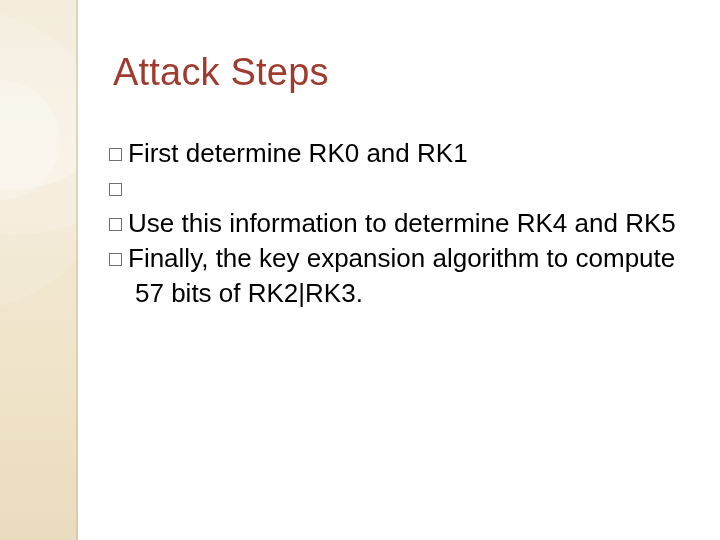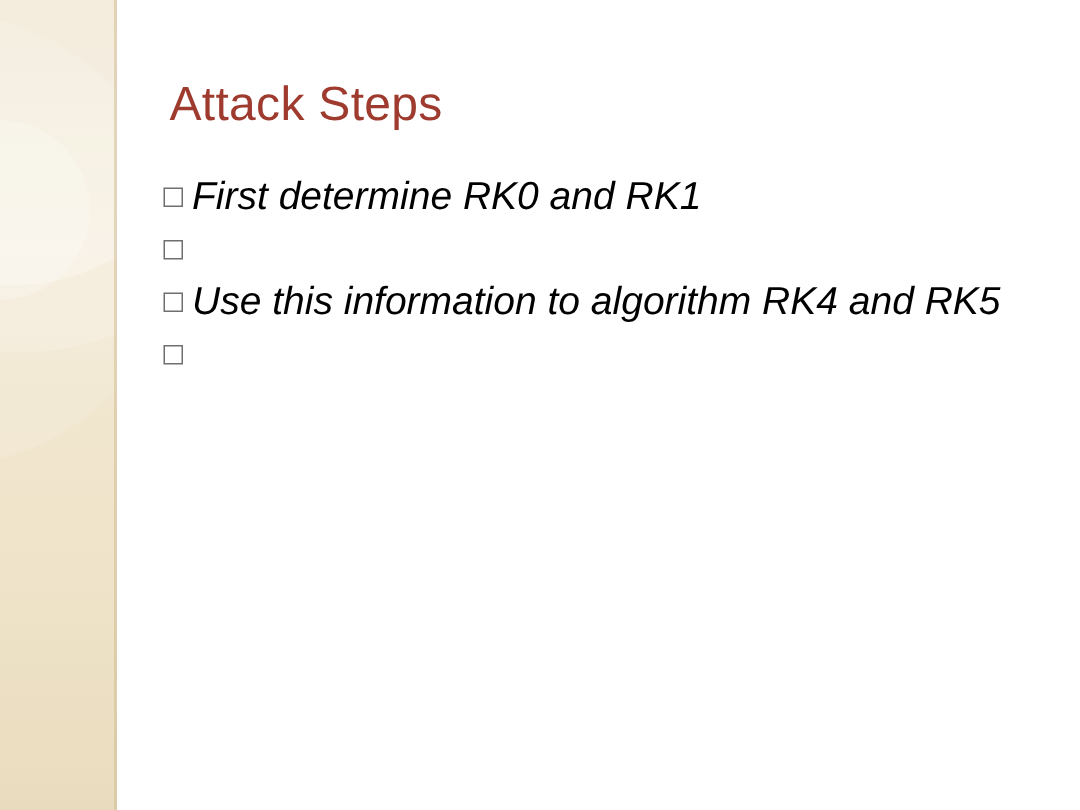--- a/index.html
+++ b/index.html
@@ -83,33 +83,32 @@
     top: 0;
     width: 2px;
     height: 540px;
     background: rgba(210,190,150,0.55);
   }
   
   .title {
     position: absolute;
     left: 113px;
     top: 51px;
-    font-size: 32px;
+    font-size: 38px;
     color: #9e3b2e;
     font-family: "Liberation Sans", sans-serif;
     letter-spacing: 0.2px;
     white-space: nowrap;
   }
   
   .body {
     position: absolute;
     left: 109px;
-    top: 113px;
+    top: 136px;
     width: 592px;
-    font-style: italic;
   }
   .bullet {
     position: relative;
     font-size: 26px;
     line-height: 35px;
     color: #000000;
     margin: 0 0 0 0;
     padding-left: 26px;
     text-indent: -26px;
     font-family: "Liberation Sans", sans-serif;
@@ -145,20 +144,20 @@
   <div class="title">Attack Steps</div>
 
   <div class="body">
     <div class="bullet">
       <span class="marker"></span><span class="txt">First determine RK0 and RK1</span>
     </div>
     <div class="bullet">
       <span class="marker"></span>
     </div>
     <div class="bullet">
-      <span class="marker"></span><span class="txt">Use this information to algorithm RK4 and RK5</span>
+      <span class="marker"></span><span class="txt">Use this information to determine RK4 and RK5</span>
     </div>
     <div class="bullet">
-      <span class="marker"></span>
+      <span class="marker"></span><span class="txt">Finally, the key expansion algorithm to compute 57 bits of RK2|RK3.</span>
     </div>
   </div>
 
 </div>
 
 </body></html>

